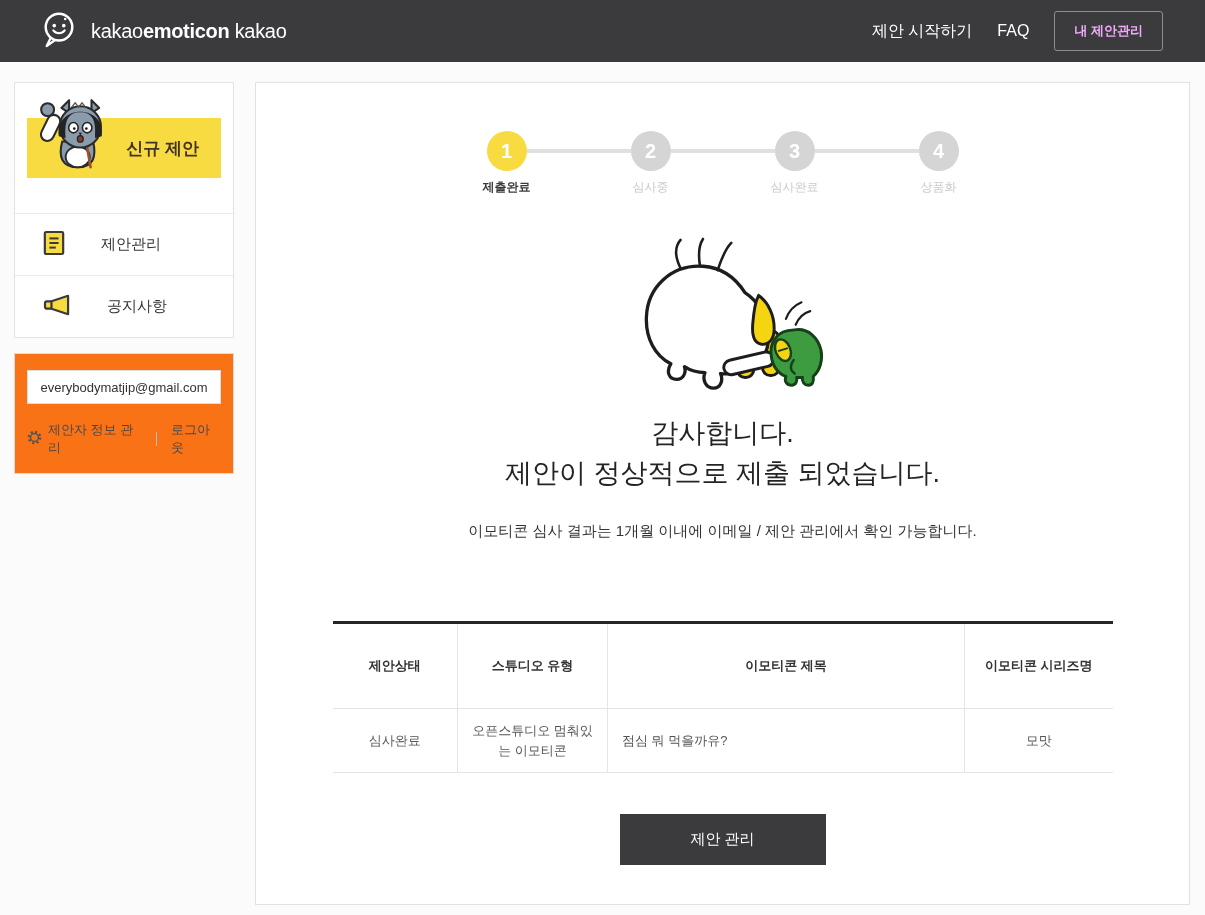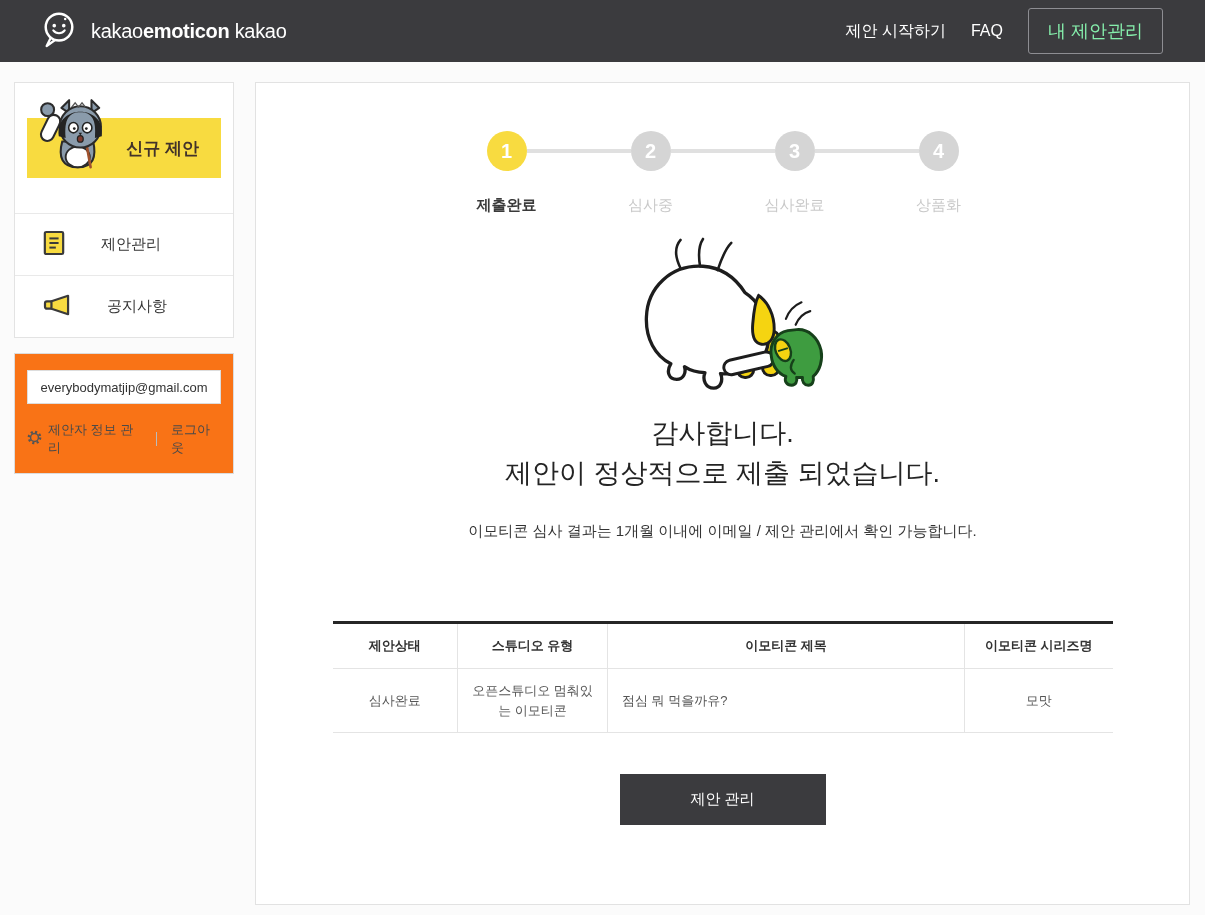--- a/index.html
+++ b/index.html
@@ -15,21 +15,21 @@
     height:62px; background:#3B3B3E;
     display:flex; align-items:center;
     padding:0 42px 0 40px;
   }
   .logo { display:flex; align-items:center; gap:13px; cursor:pointer; }
   .logo-text { color:#fff; font-size:20px; letter-spacing:-0.3px; }
   .logo-text .bold { font-weight:700; }
   .nav { margin-left:auto; display:flex; align-items:center; gap:25px; }
   .nav-link { color:#fff; font-size:16px; cursor:pointer; }
   .nav-btn {
-    background:transparent; color:#86efac; font-size:18px; font-weight:400;
+    background:transparent; color:#f0abfc; font-size:13px; font-weight:700;
     border:1px solid #8d8d92; border-radius:3px; padding:10px 19px;
     font-family:inherit; cursor:pointer;
   }
   
   .layout { display:flex; align-items:flex-start; padding:20px 15px 0 14px; }
   .sidebar { width:220px; flex:none; }
   .side-card { background:#fff; border:1px solid #E3E3E3; }
   .banner-section { height:130px; display:flex; align-items:center; justify-content:center; }
   .banner {
     width:194px; height:60px; background:#F8DB40; position:relative;
@@ -57,34 +57,34 @@
   
   .steps { width:472px; margin:0 auto 66px; display:flex; align-items:center; }
   .step { position:relative; }
   .step-circle {
     width:40px; height:40px; border-radius:50%; background:#D5D5D5;
     color:#fff; font-size:20px; font-weight:700;
     display:flex; align-items:center; justify-content:center;
   }
   .step.active .step-circle { background:#F8DB40; }
   .step-label {
-    position:absolute; top:65px; left:50%; transform:translateX(-50%);
-    white-space:nowrap; font-size:15px; color:#C9C9C9;
+    position:absolute; top:48px; left:50%; transform:translateX(-50%);
+    white-space:nowrap; font-size:12px; color:#C9C9C9;
   }
   .step.active .step-label { color:#3a3a3a; font-weight:700; }
   .connector { width:104px; height:4px; background:#E0E0E0; }
   
   .illustration { text-align:center; margin-top:30px; }
   .thanks { text-align:center; margin-top:14px; font-size:27px; line-height:40px; color:#242424; }
   .notice { text-align:center; margin-top:29px; font-size:15px; color:#333; }
   
   .result-table { width:780px; margin:80px auto 0; border-collapse:collapse; border-top:3px solid #262626; table-layout:fixed; }
   .result-table th {
     font-size:13px; font-weight:600; color:#333;
-    padding:13px 8px; border-bottom:1px solid #E4E4E4; text-align:center;
+    padding:33px 8px; border-bottom:1px solid #E4E4E4; text-align:center;
   }
   .result-table td {
     font-size:13px; color:#555; text-align:center;
     padding:12px 8px; border-bottom:1px solid #E4E4E4; line-height:1.5;
   }
   .result-table th + th, .result-table td + td { border-left:1px solid #E4E4E4; }
   .col-status { width:125px; } .col-type { width:150px; } .col-title { width:357px; } .col-series { width:148px; }
   .result-table td.cell-title { text-align:left; padding-left:14px; }
   
   .manage-btn {

